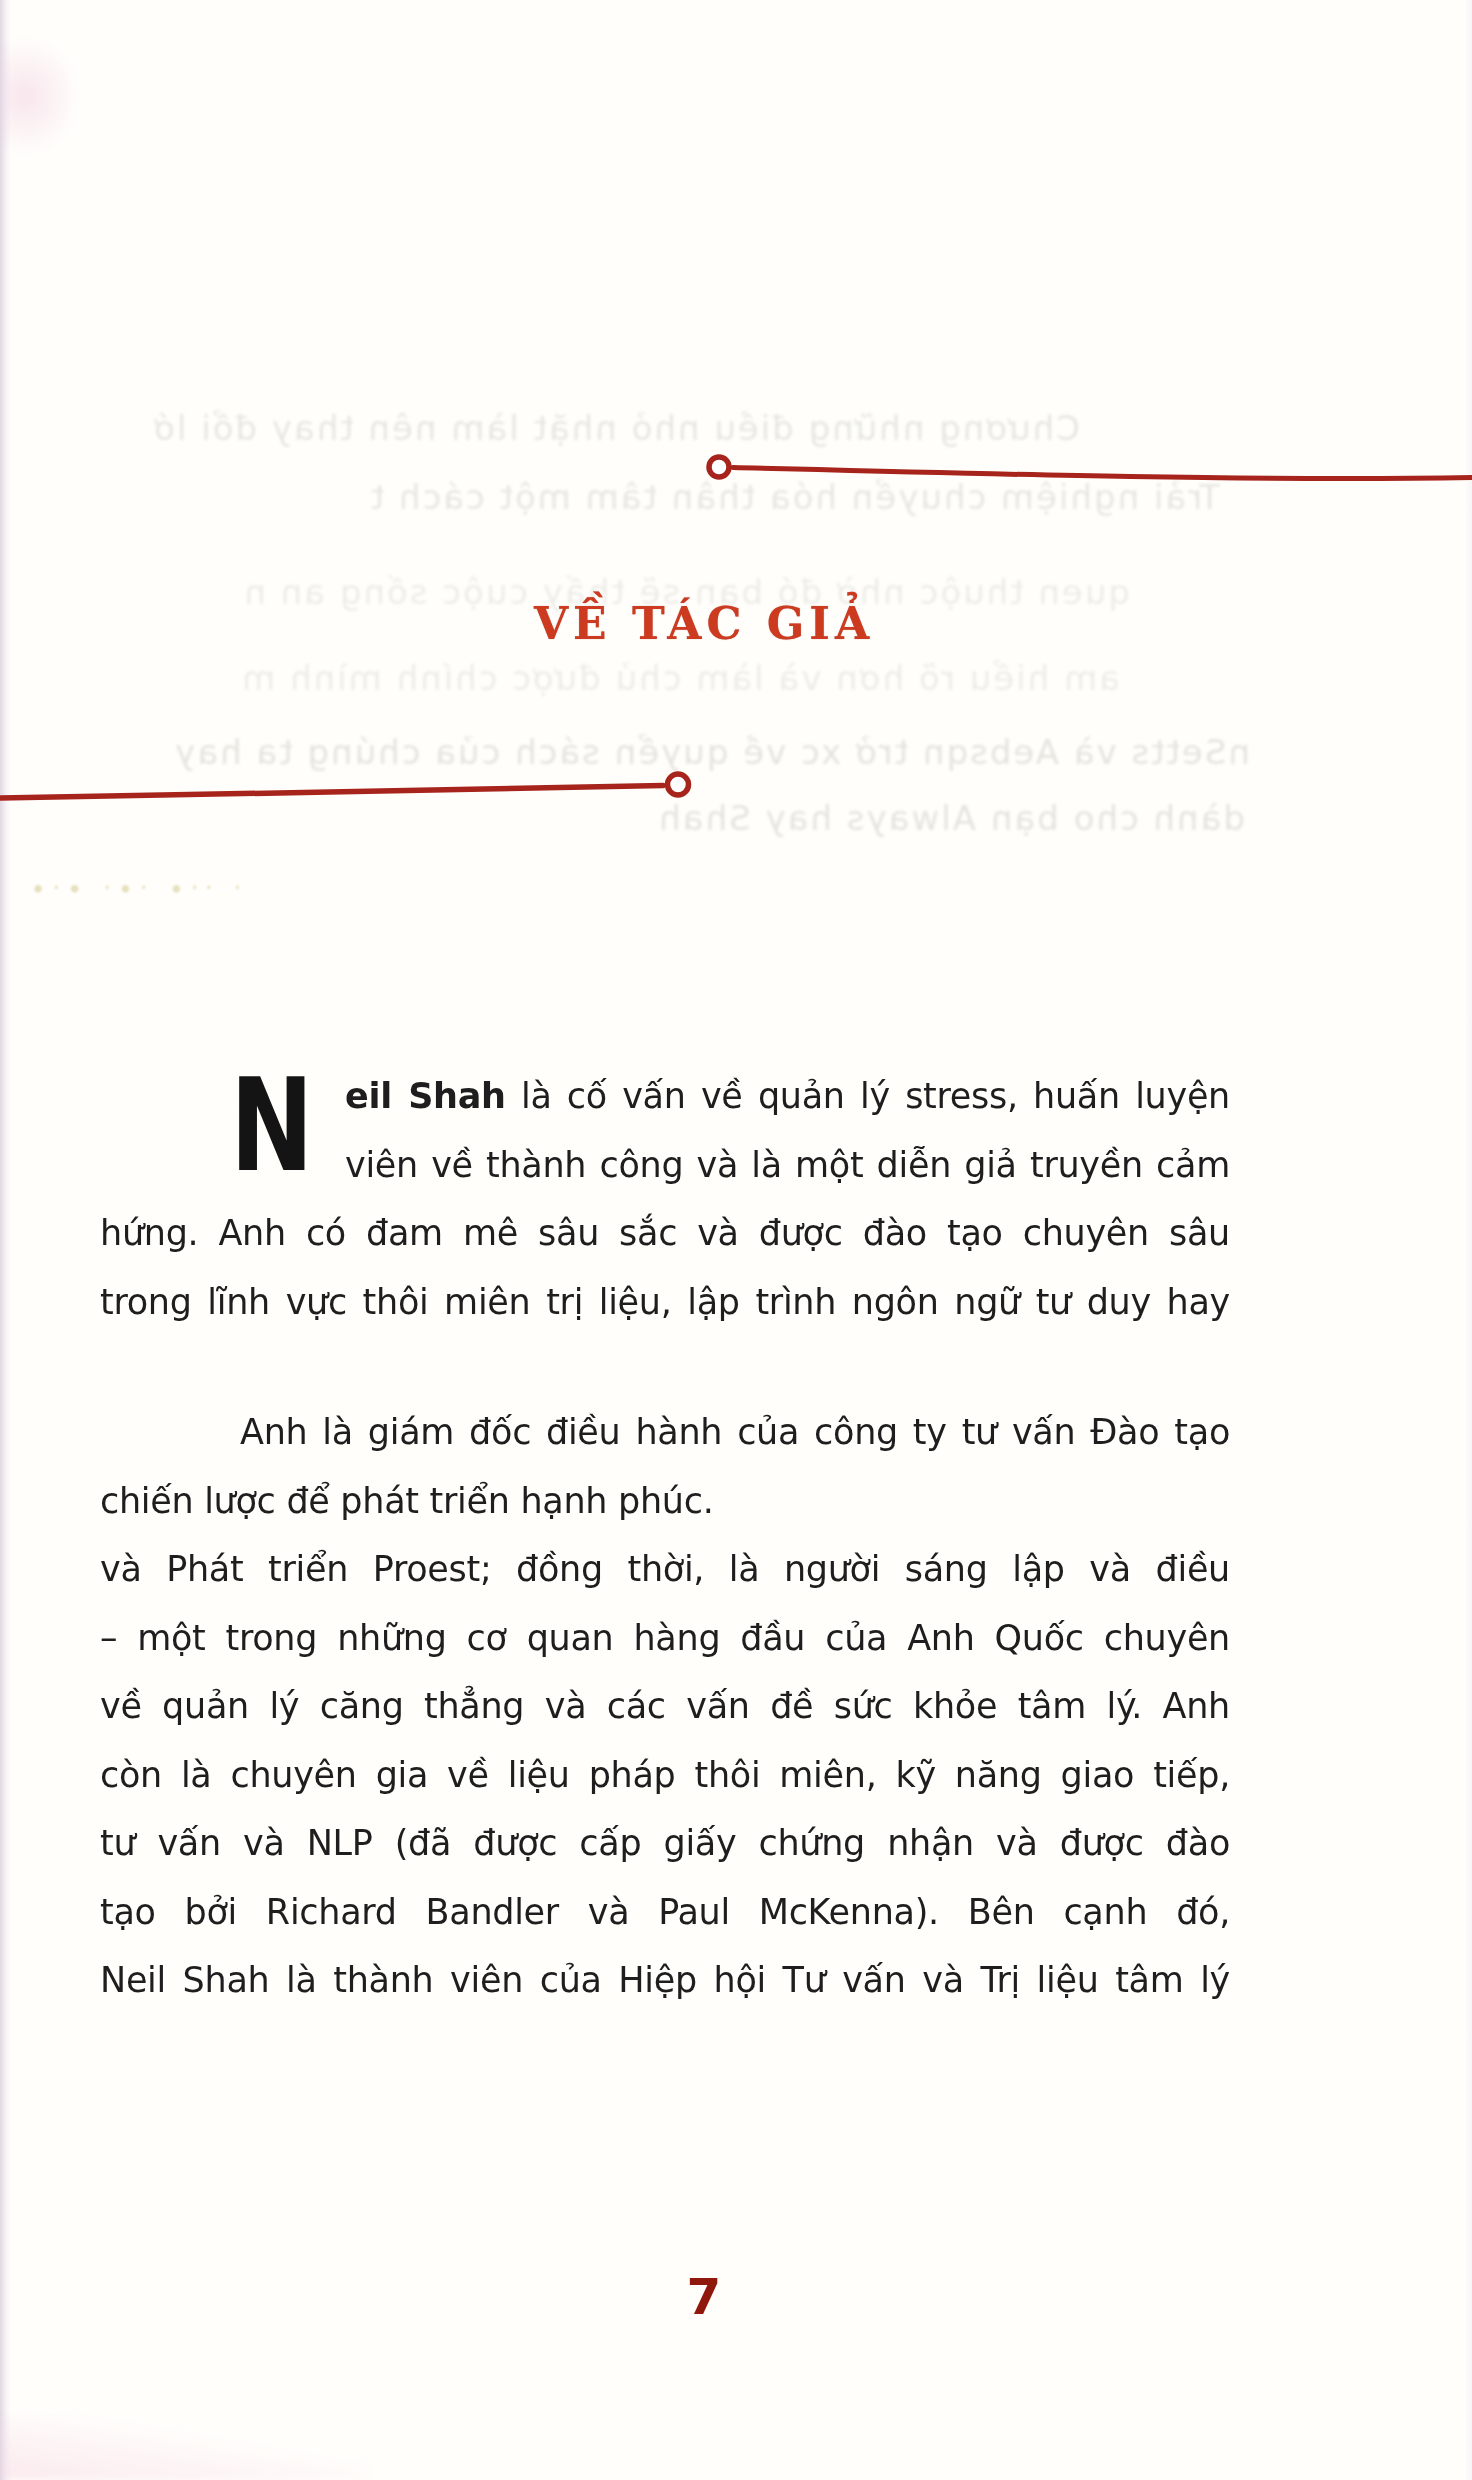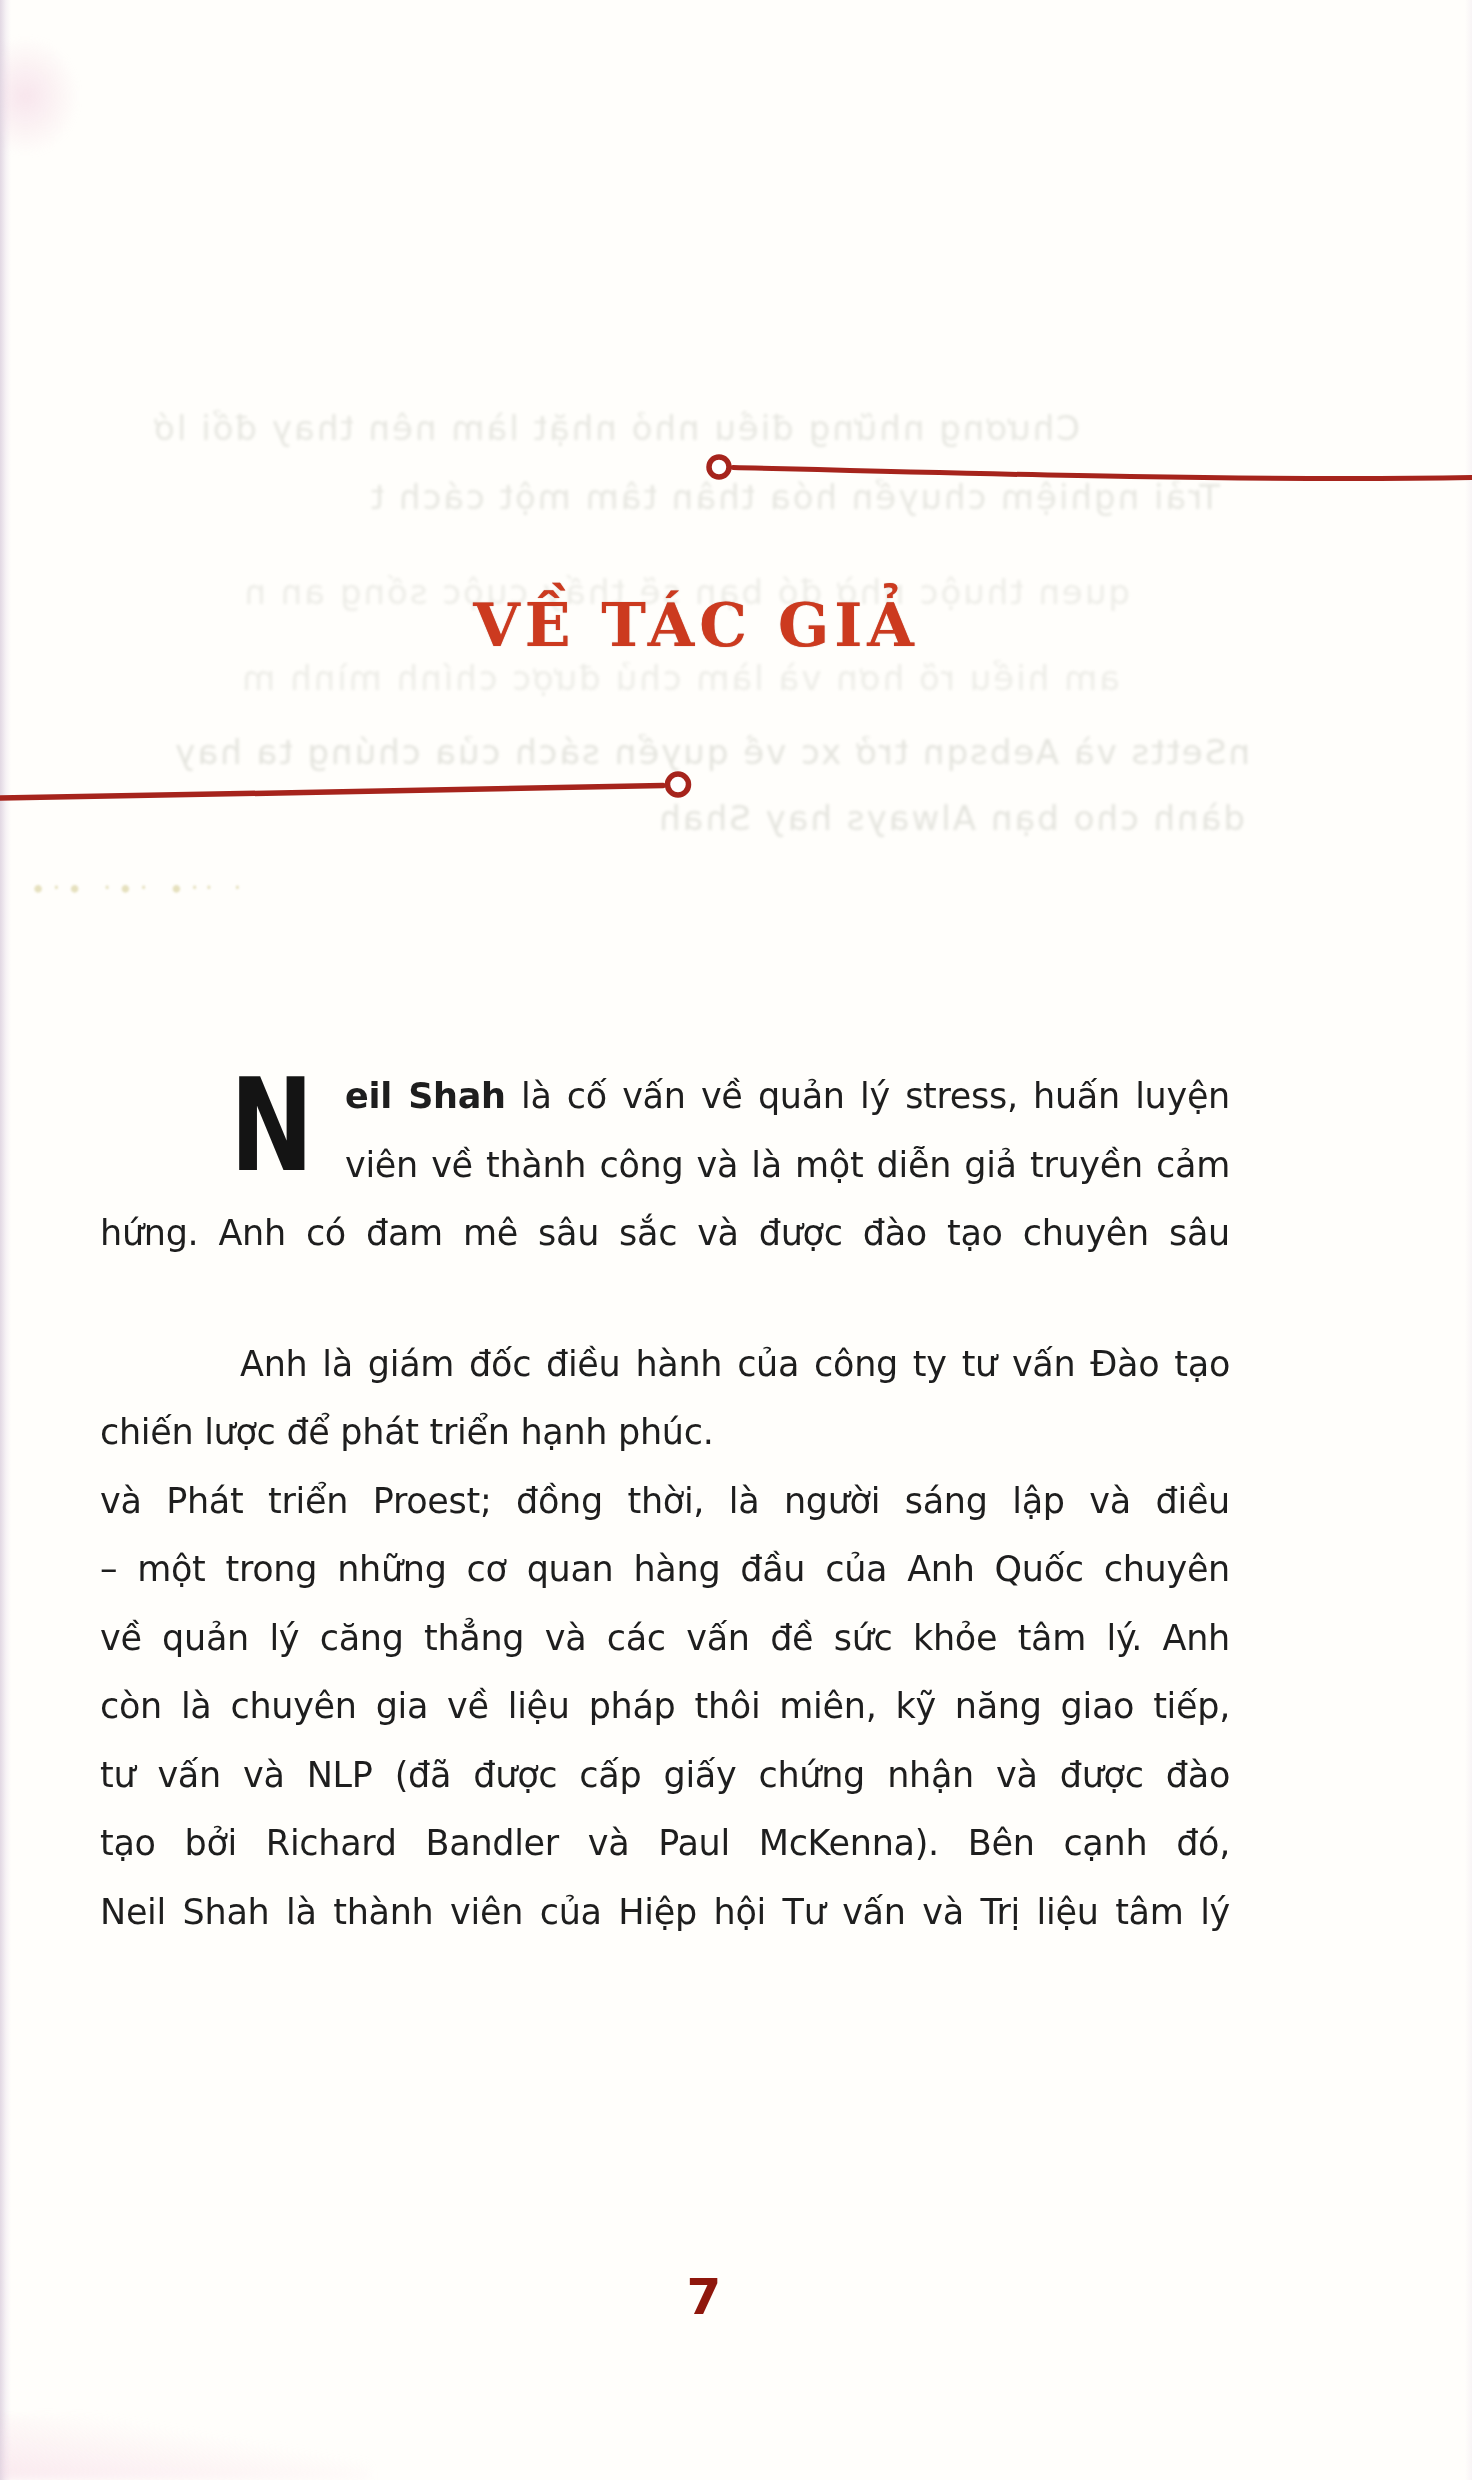--- a/index.html
+++ b/index.html
@@ -38,23 +38,23 @@
   .g5{top:798px;left:390px;width:855px;opacity:.18;}
   .g6{top:868px;left:30px;width:210px;color:#b0a23e;opacity:.32;
       font-size:26px;letter-spacing:6px;filter:blur(1px);transform:none;}
   
   .rules-svg{position:absolute;left:0;top:0;pointer-events:none;}
   
   .title{
     position:absolute;left:100px;top:592px;width:1130px;padding-left:62px;
     box-sizing:border-box;text-align:center;
     font-family:"DejaVu Serif","Liberation Serif",serif;font-weight:bold;
-    font-size:60px;letter-spacing:5px;color:var(--title-red);
+    font-size:44px;letter-spacing:5px;color:var(--title-red);
     text-shadow:0 0 1px rgba(142,36,19,.55);
-    margin:0;line-height:1.1;
+    margin:8px;line-height:1.1;
   }
   
   .body-block{
     position:absolute;left:100px;top:1062px;width:1130px;
     color:var(--body-ink);font-size:35px;letter-spacing:-0.3px;
   }
   .bline{height:68.5px;line-height:68.5px;text-align:justify;text-align-last:justify;}
   .bline.no-just{text-align:left;text-align-last:left;}
   .bline.wrap-dropcap{padding-left:245px;}
   .bline.p2start{margin-top:62px;text-indent:140px;}
@@ -95,20 +95,21 @@
     <circle class="rule-stroke" cx="678" cy="784.5" r="10.5" fill="#ffffff" stroke="#a6241c" stroke-width="5.5"></circle>
   </svg>
 
   <h1 class="title">VỀ TÁC GIẢ</h1>
 
   <div class="body-block">
     <span class="dropcap">N</span>
     <div class="bline wrap-dropcap"><b>eil Shah</b> <span>là cố vấn về quản lý stress, huấn luyện</span></div>
     <div class="bline wrap-dropcap">viên về thành công và là một diễn giả truyền cảm</div>
     <div class="bline">hứng. Anh có đam mê sâu sắc và được đào tạo chuyên sâu</div>
+    <div class="bline">trong lĩnh vực thôi miên trị liệu, lập trình ngôn ngữ tư duy hay</div>
     <div class="bline p2start">Anh là giám đốc điều hành của công ty tư vấn Đào tạo</div>
     <div class="bline no-just">chiến lược để phát triển hạnh phúc.</div>
     <div class="bline">và Phát triển Proest; đồng thời, là người sáng lập và điều</div>
     <div class="bline">– một trong những cơ quan hàng đầu của Anh Quốc chuyên</div>
     <div class="bline">về quản lý căng thẳng và các vấn đề sức khỏe tâm lý. Anh</div>
     <div class="bline">còn là chuyên gia về liệu pháp thôi miên, kỹ năng giao tiếp,</div>
     <div class="bline">tư vấn và NLP (đã được cấp giấy chứng nhận và được đào</div>
     <div class="bline">tạo bởi Richard Bandler và Paul McKenna). Bên cạnh đó,</div>
     <div class="bline">Neil Shah là thành viên của Hiệp hội Tư vấn và Trị liệu tâm lý</div>
   </div>

